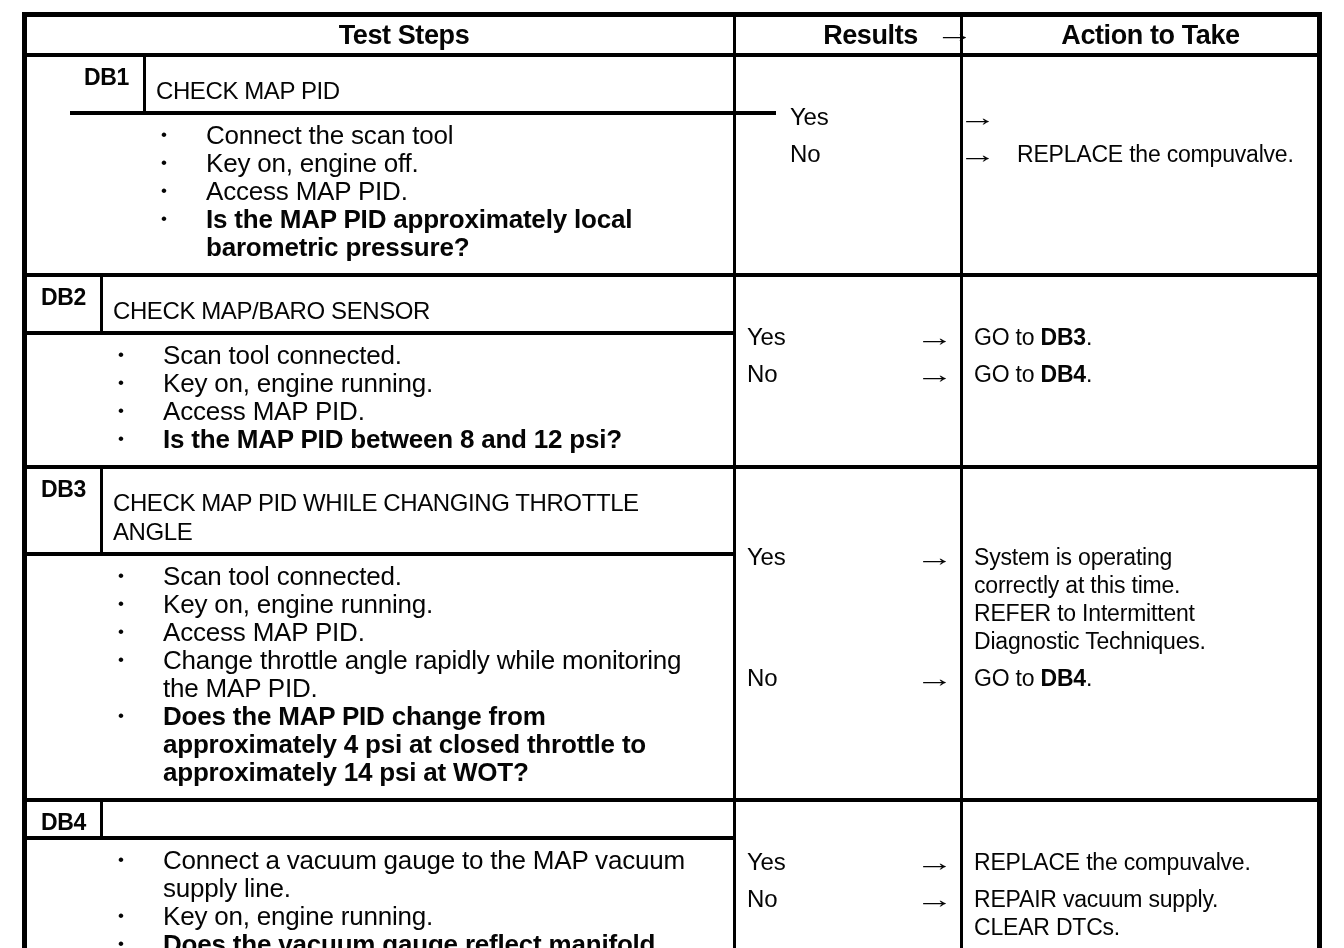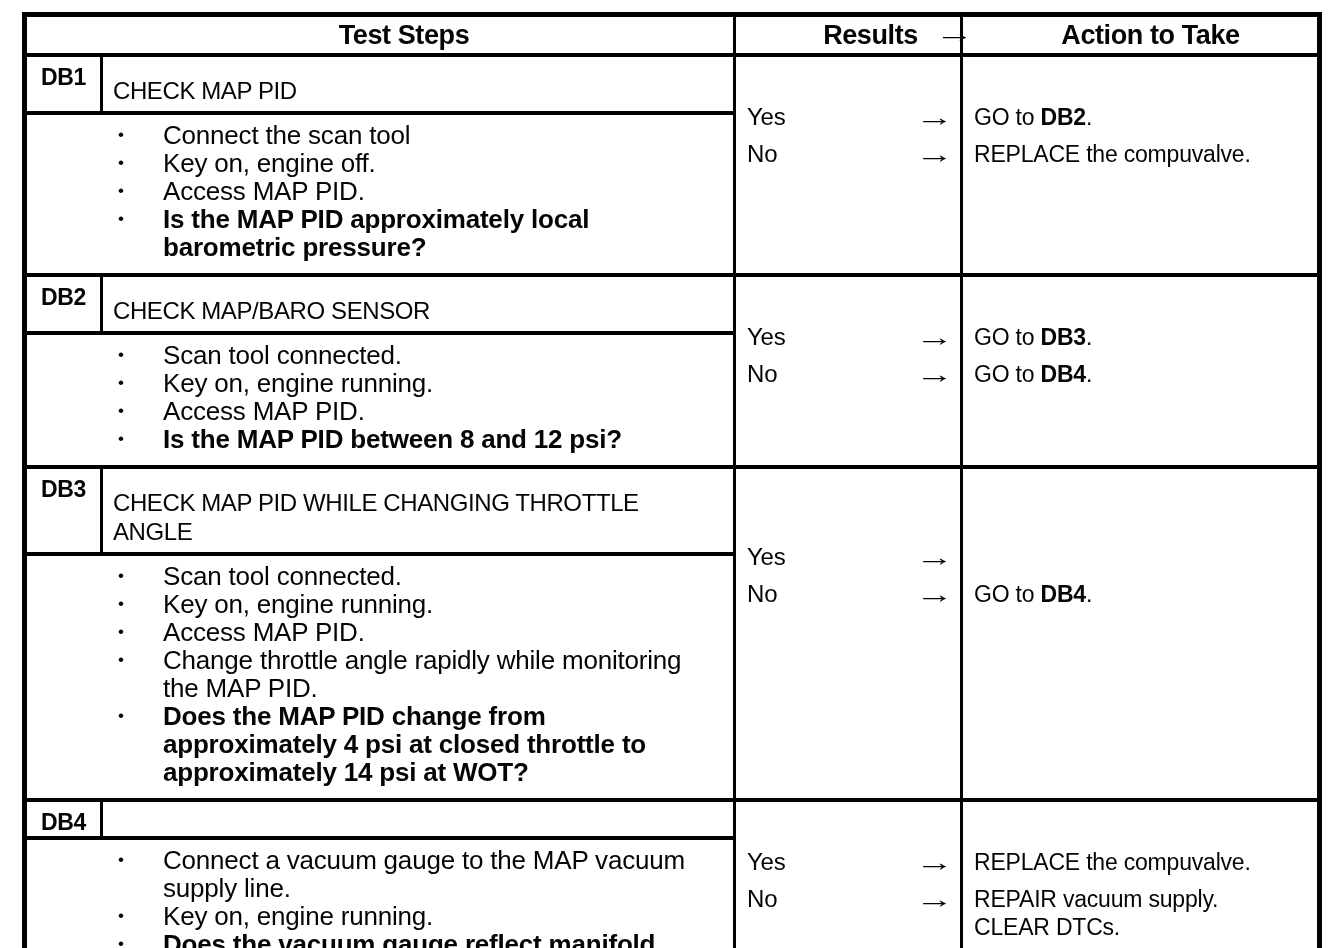--- a/index.html
+++ b/index.html
@@ -28,21 +28,21 @@
               font-weight: bold; font-size: 27px; letter-spacing: -0.4px; }
   .hdr-steps   { width: 706px; }
   .hdr-results { width: 227px; position: relative; }
   .hdr-action  { flex: 1; }
   .hdr-arrow { position: absolute; right: 10px; top: 50%;
                transform: translateY(-54%) scaleX(1.5); transform-origin: right center;
                font-weight: normal; font-size: 26px; }
 
   
   .section { position: relative; display: flex; }
-  #table-body .section:nth-child(1) { min-height: 198px; }
+  #table-body .section:nth-child(1) { min-height: 198px; margin-left: 43px; }
   #table-body .section:nth-child(2) { min-height: 165px; border-top: 4px solid #000; }
   #table-body .section:nth-child(3) { min-height: 316px; border-top: 4px solid #000; }
   #table-body .section:nth-child(4) { min-height: 196px; border-top: 4px solid #000; }
 
   .steps-cell { width: 706px; }
   .db-header { display: flex; border-bottom: 4px solid #000; }
   .db-label { width: 76px; border-right: 3px solid #000;
               display: flex; justify-content: center; align-items: flex-start;
               padding-top: 7px; font-weight: bold; font-size: 23px; letter-spacing: -0.3px; }
   .db-title { padding: 19px 14px 6px 10px; font-size: 24px; line-height: 29px;
@@ -108,21 +108,20 @@
 barometric  pressure?</span>
               </div>
             </div>
     </div>
     <div class="right-panel">
             <div class="res-row">
               <div class="res-col">
                 <span class="res-label">Yes</span>
                 <span class="res-arrow">→</span>
               </div>
-              <div class="act-col"><span class="act-pre">GO to </span><span class="act-bold">DB2</span><span class="act-post">.</span></div>
             </div>
             <div class="res-row">
               <div class="res-col">
                 <span class="res-label">No</span>
                 <span class="res-arrow">→</span>
               </div>
               <div class="act-col"><span class="act-pre">REPLACE the compuvalve.</span></div>
             </div>
           </div>
   </section>
@@ -202,20 +201,24 @@
 approximately 14 psi at WOT?</span>
               </div>
             </div>
     </div>
     <div class="right-panel">
             <div class="res-row">
               <div class="res-col">
                 <span class="res-label">Yes</span>
                 <span class="res-arrow">→</span>
               </div>
+              <div class="act-col"><span class="act-pre">System is operating
+correctly at this time.
+REFER to Intermittent
+Diagnostic  Techniques.</span></div>
             </div>
             <div class="res-row">
               <div class="res-col">
                 <span class="res-label">No</span>
                 <span class="res-arrow">→</span>
               </div>
               <div class="act-col"><span class="act-pre">GO to </span><span class="act-bold">DB4</span><span class="act-post">.</span></div>
             </div>
           </div>
   </section>

